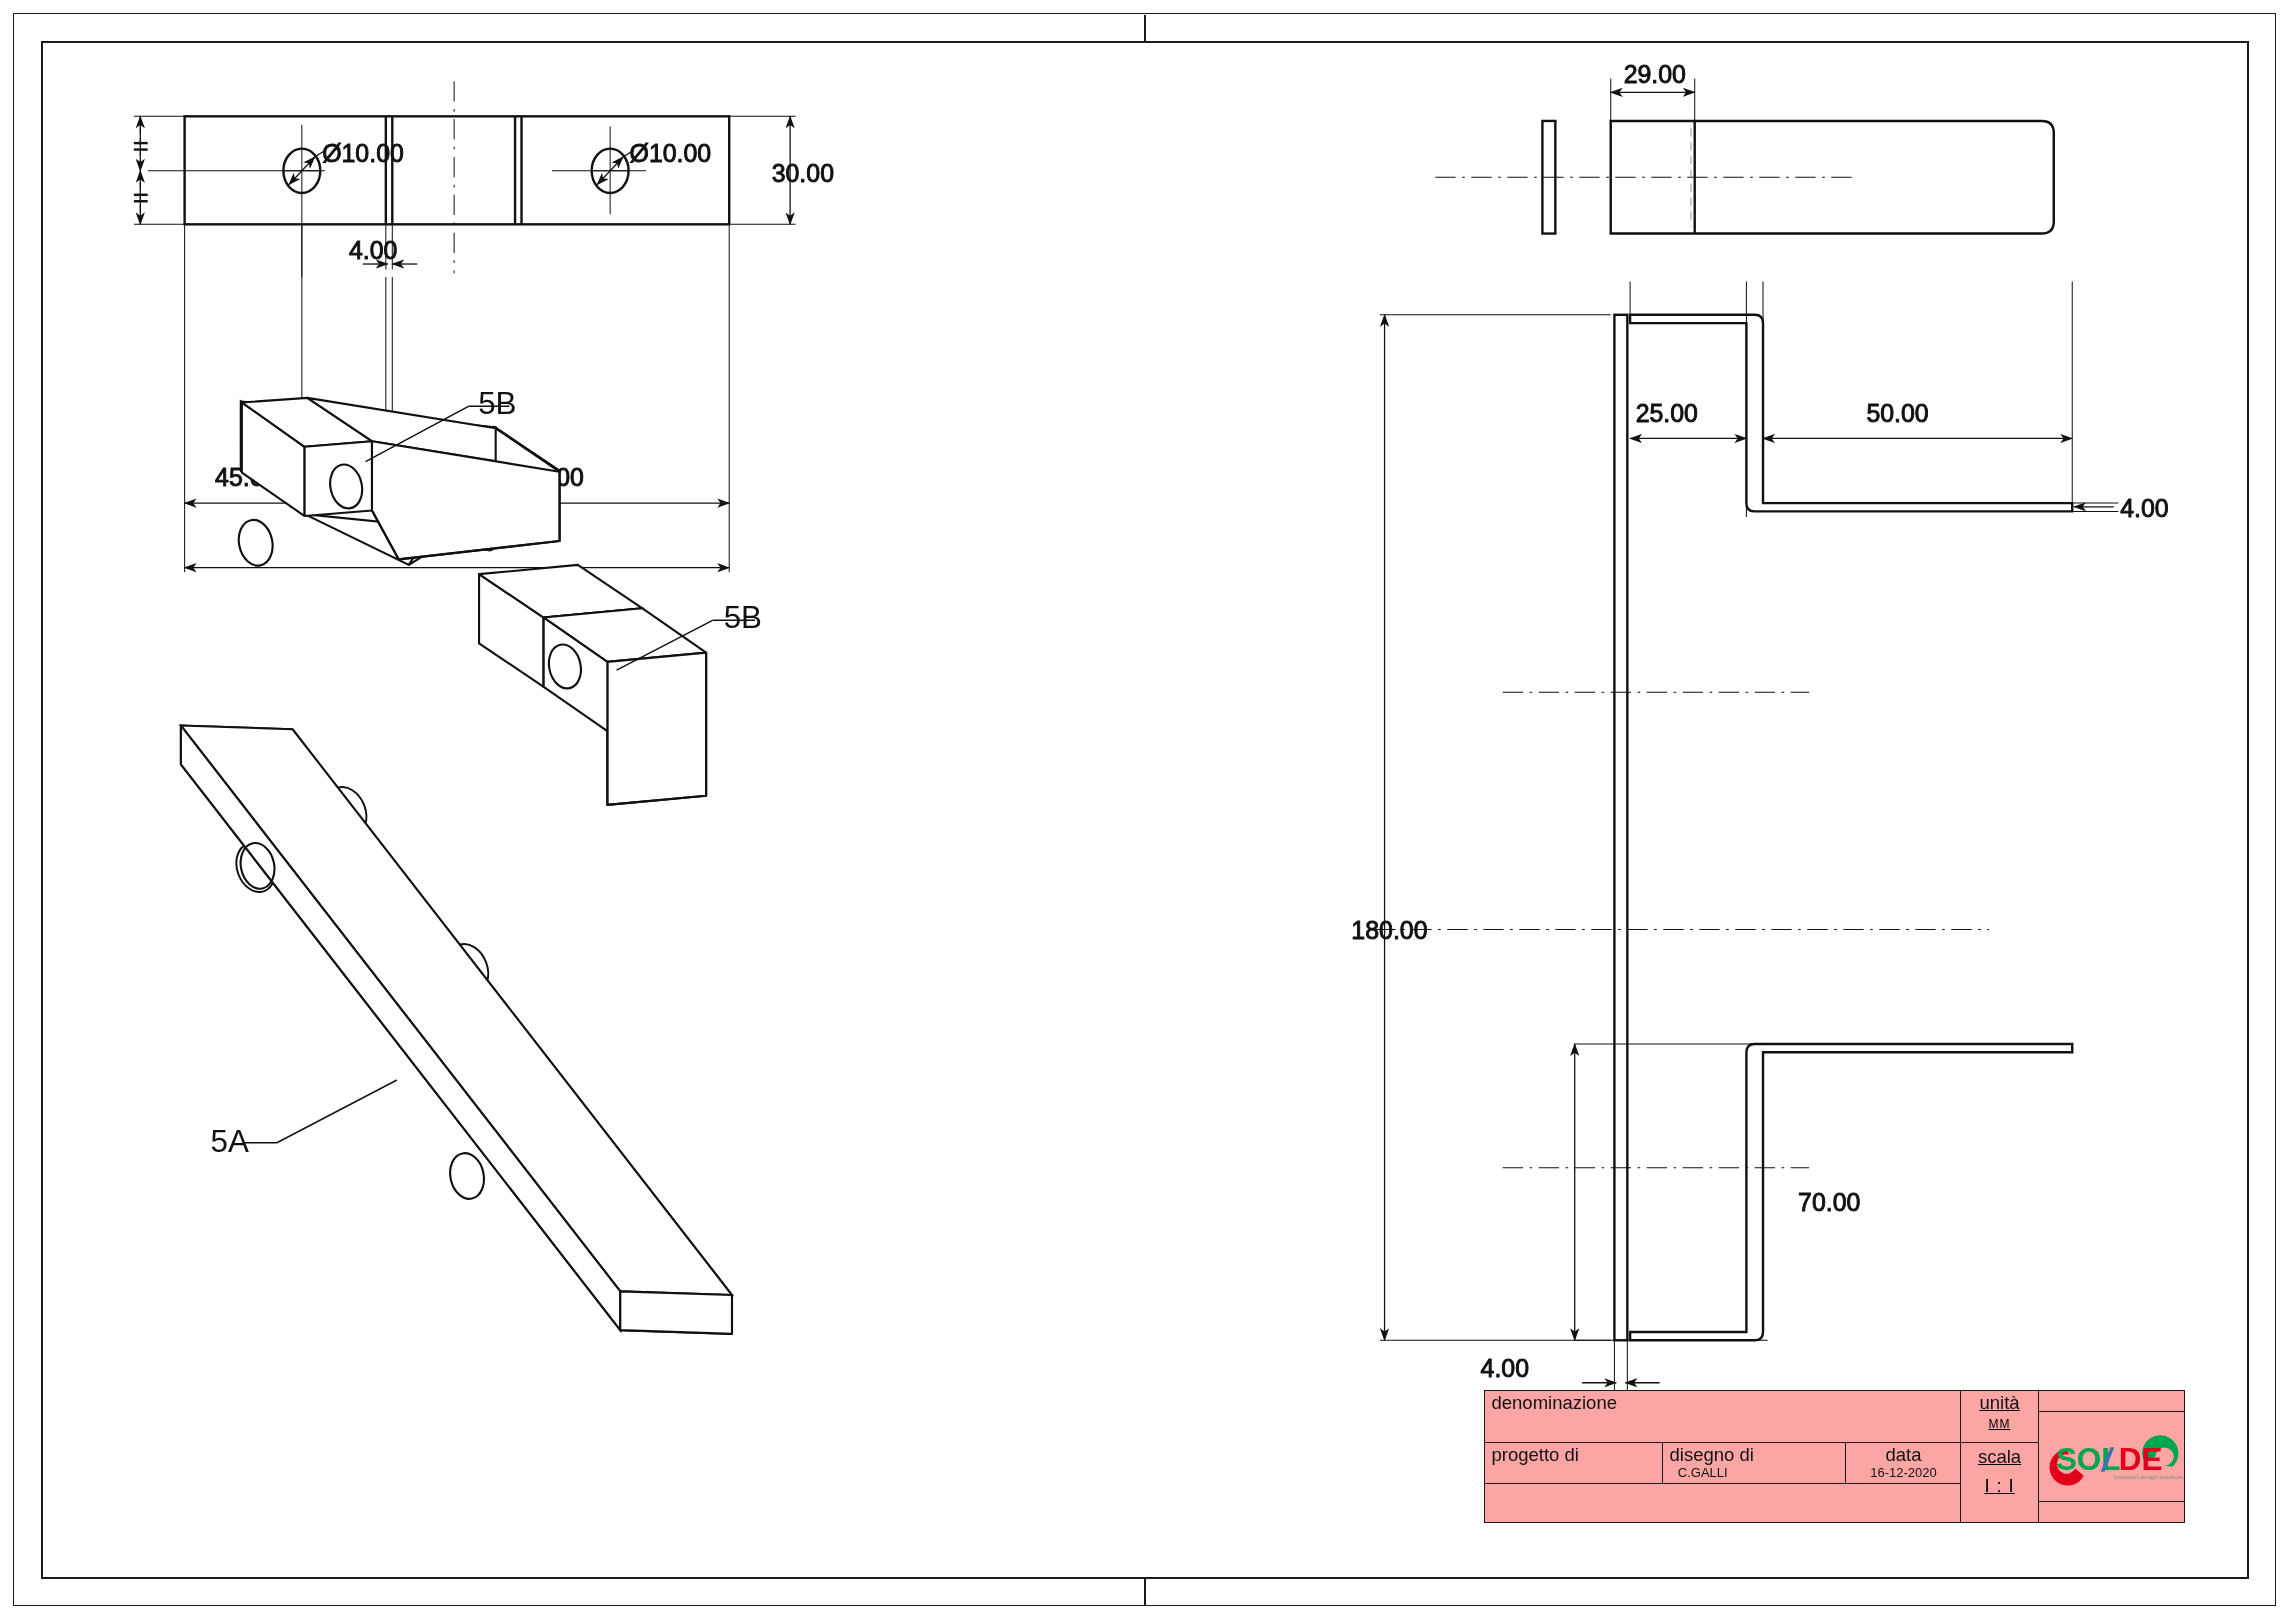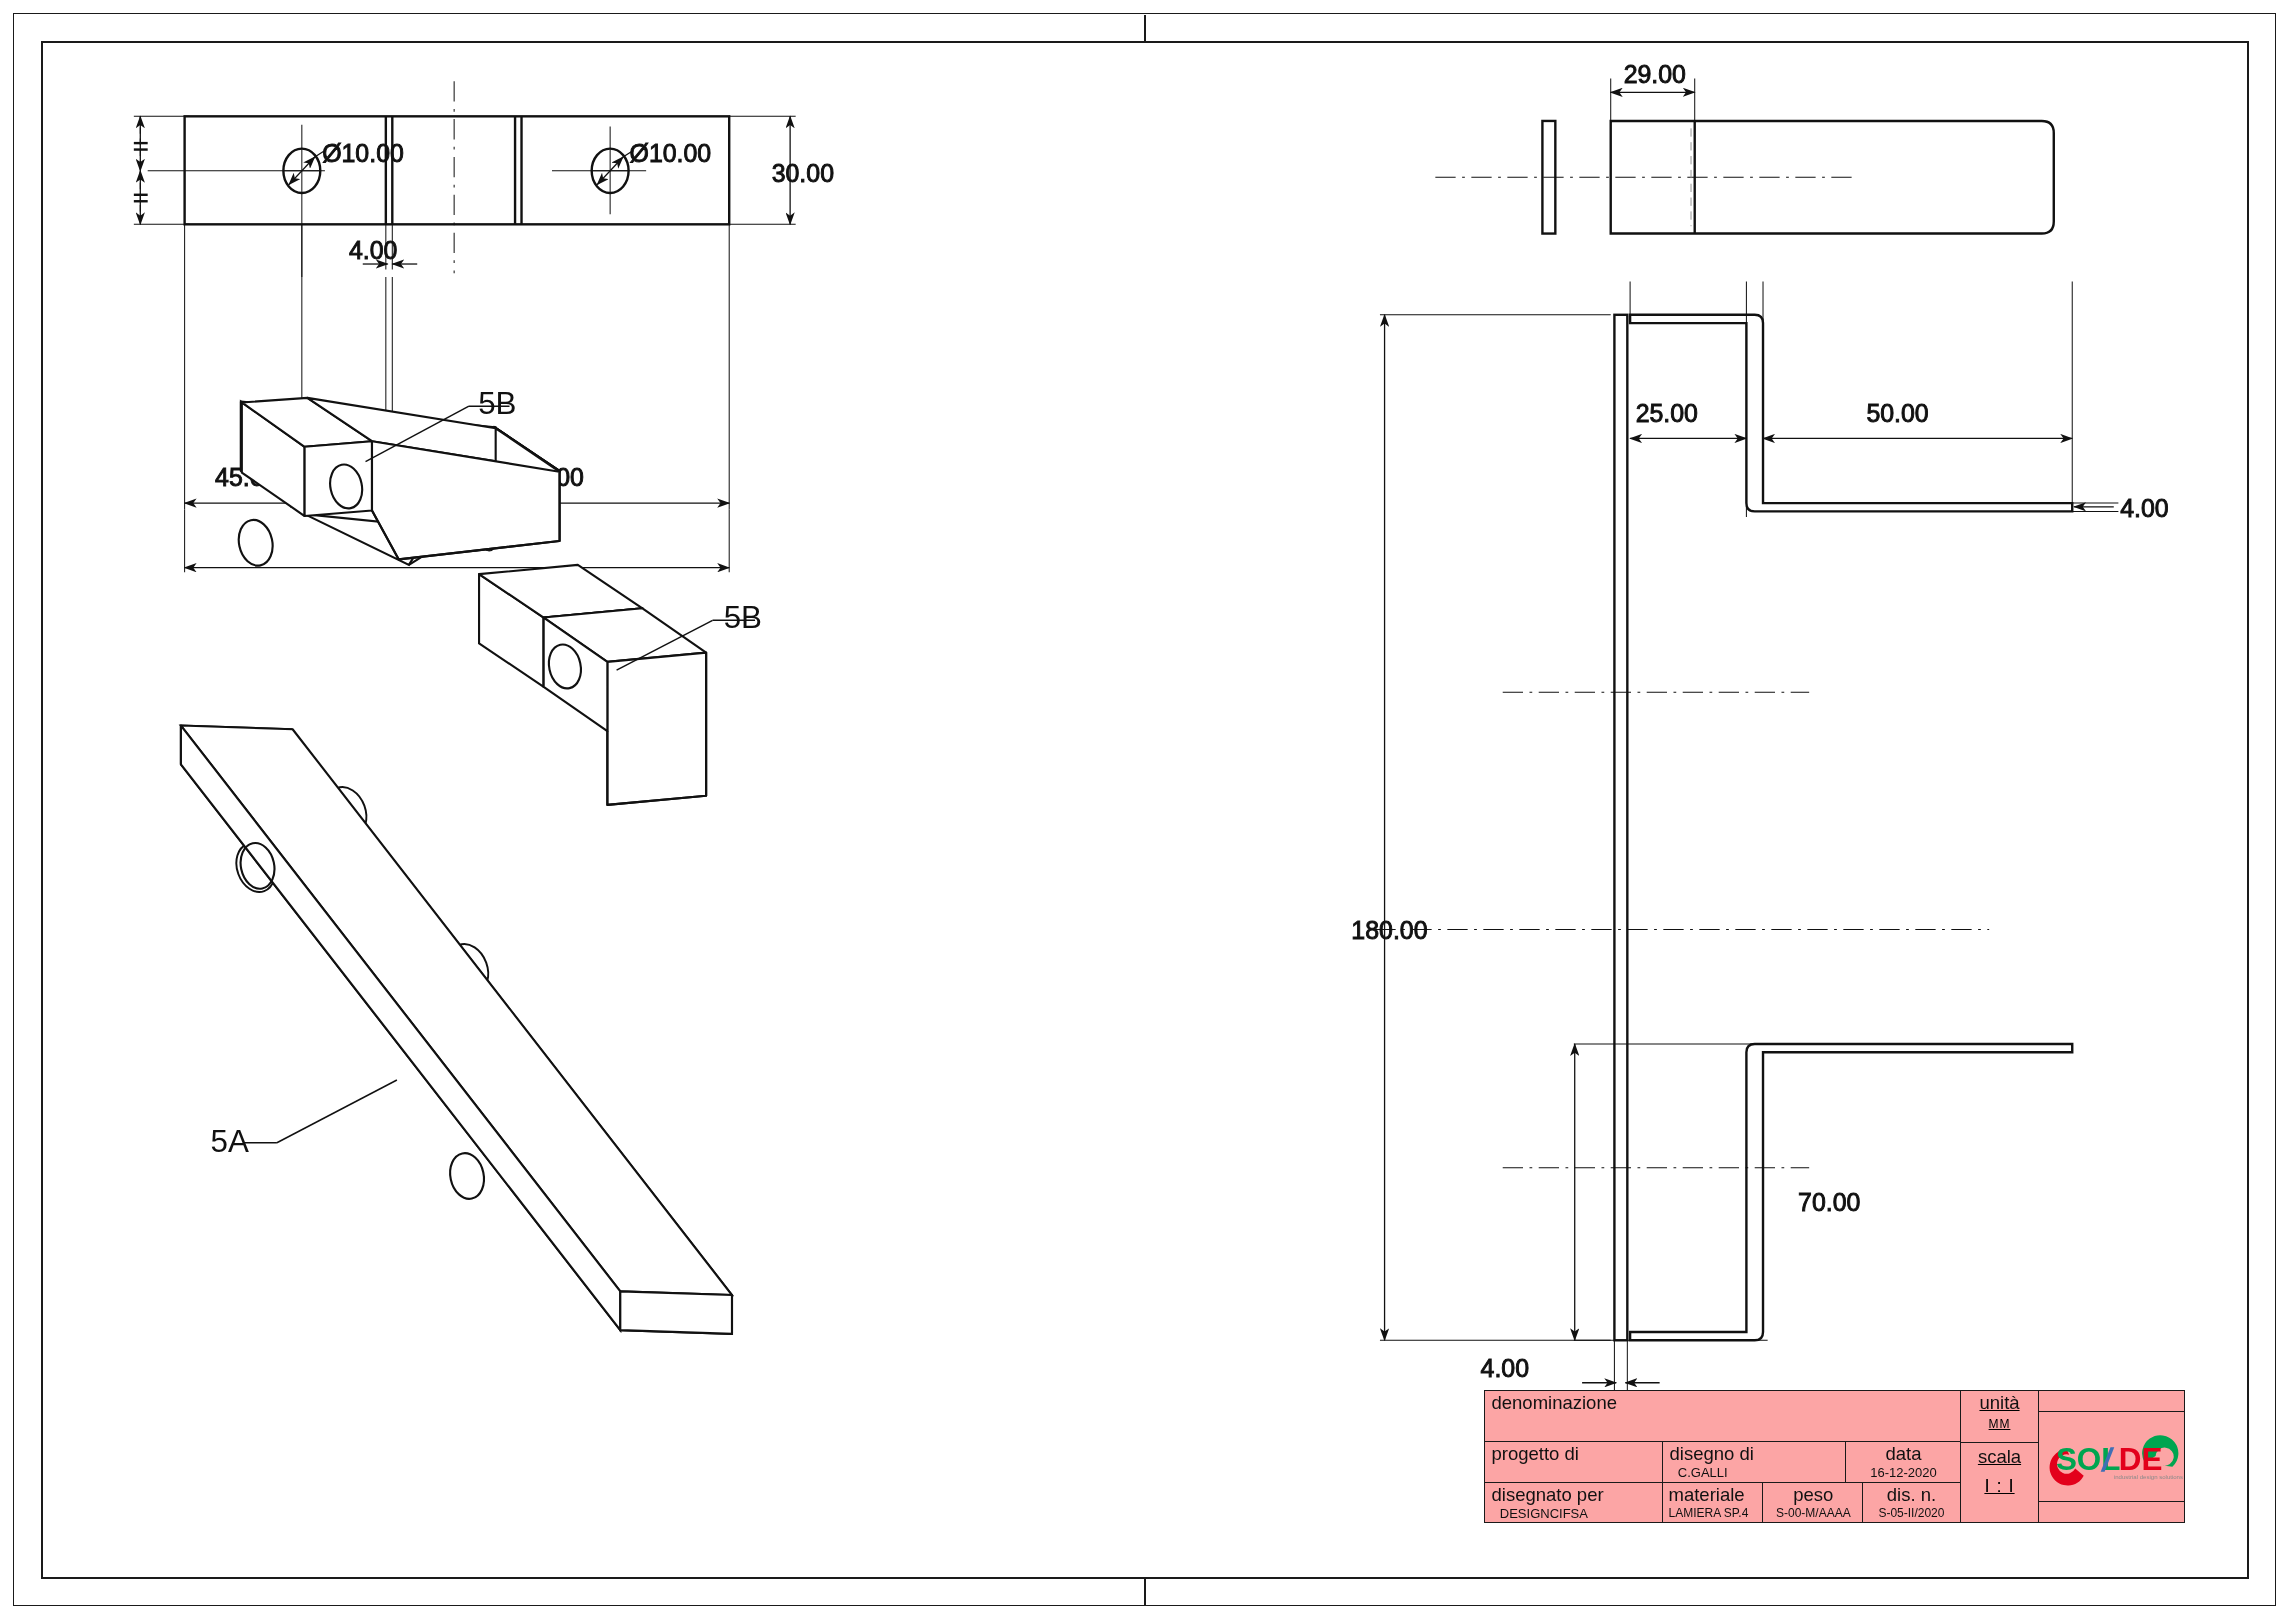--- a/index.html
+++ b/index.html
@@ -493,38 +493,20 @@
         <div class="tb-cell" style="width:183px;">
           <div class="tb-h">disegno  di</div>
           <div class="tb-v">C.GALLI</div>
         </div>
         <div class="tb-cell" style="flex:1;text-align:center;align-items:center;">
           <div class="tb-h">data</div>
           <div class="tb-v" style="padding-left:0;">16-12-2020</div>
         </div>
       </div>
 
-      <div class="tb-row tb-r3">
-        <div class="tb-cell" style="width:177px;">
-          <div class="tb-h">disegnato  per</div>
-          <div class="tb-v">DESIGNCIFSA</div>
-        </div>
-        <div class="tb-cell tb-sub-mat" style="padding:2.8px 3.7px 0 5.5px;">
-          <div class="tb-h">materiale</div>
-          <div class="tb-v" style="padding-left:0;font-size:12px;">LAMIERA SP.4</div>
-        </div>
-        <div class="tb-cell tb-sub-peso" style="padding:2.8px 3.7px 0 5.5px;text-align:center;align-items:center;">
-          <div class="tb-h">peso</div>
-          <div class="tb-v" style="padding-left:0;font-size:12px;">S-00-M/AAAA</div>
-        </div>
-        <div class="tb-cell" style="flex:1;text-align:center;align-items:center;padding:2.8px 3.7px 0 3.7px;">
-          <div class="tb-h">dis. n.</div>
-          <div class="tb-v" style="padding-left:0;font-size:12px;">S-05-II/2020</div>
-        </div>
-      </div>
 
     </div>
 
     <div class="tb-mid">
       <div class="tb-mid-top">
         <div class="tb-h">unità</div>
         <div class="tb-vc">MM</div>
       </div>
       <div class="tb-mid-bot">
         <div class="tb-h">scala</div>

